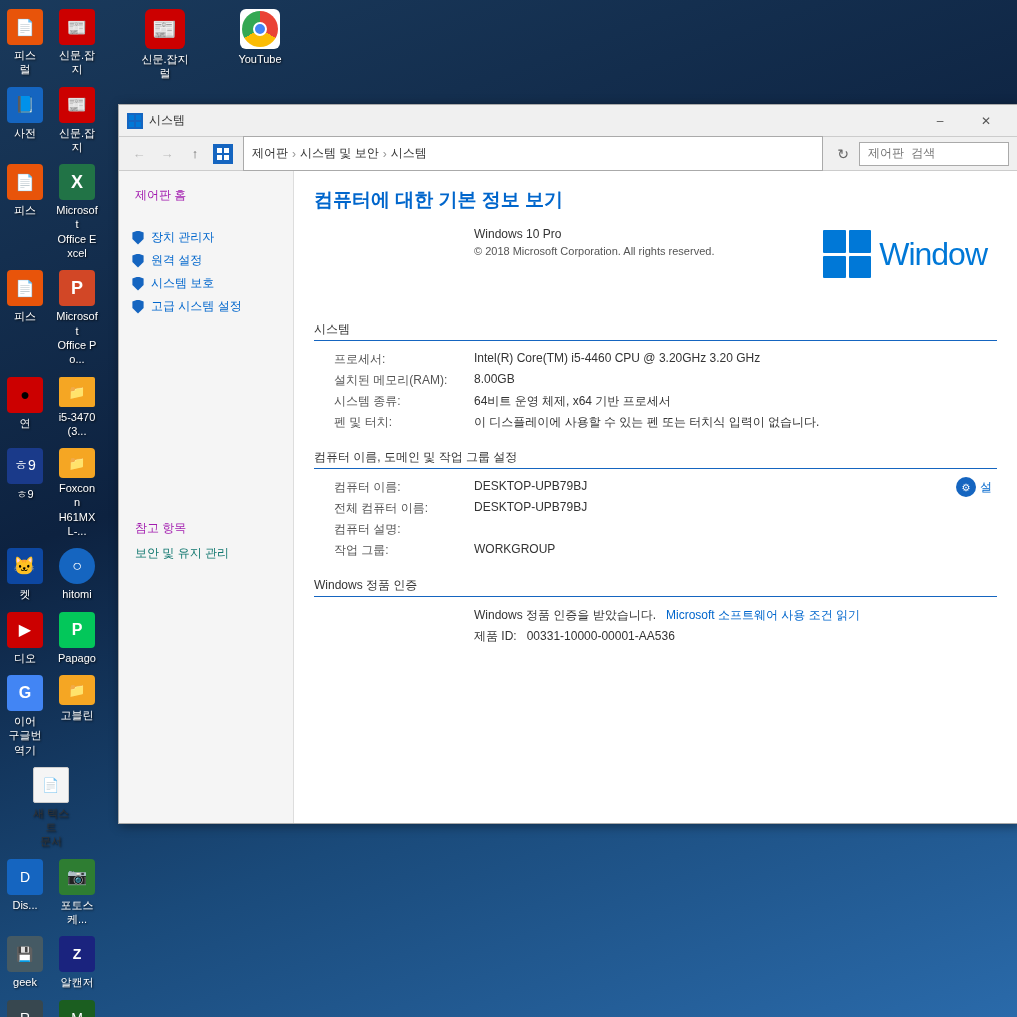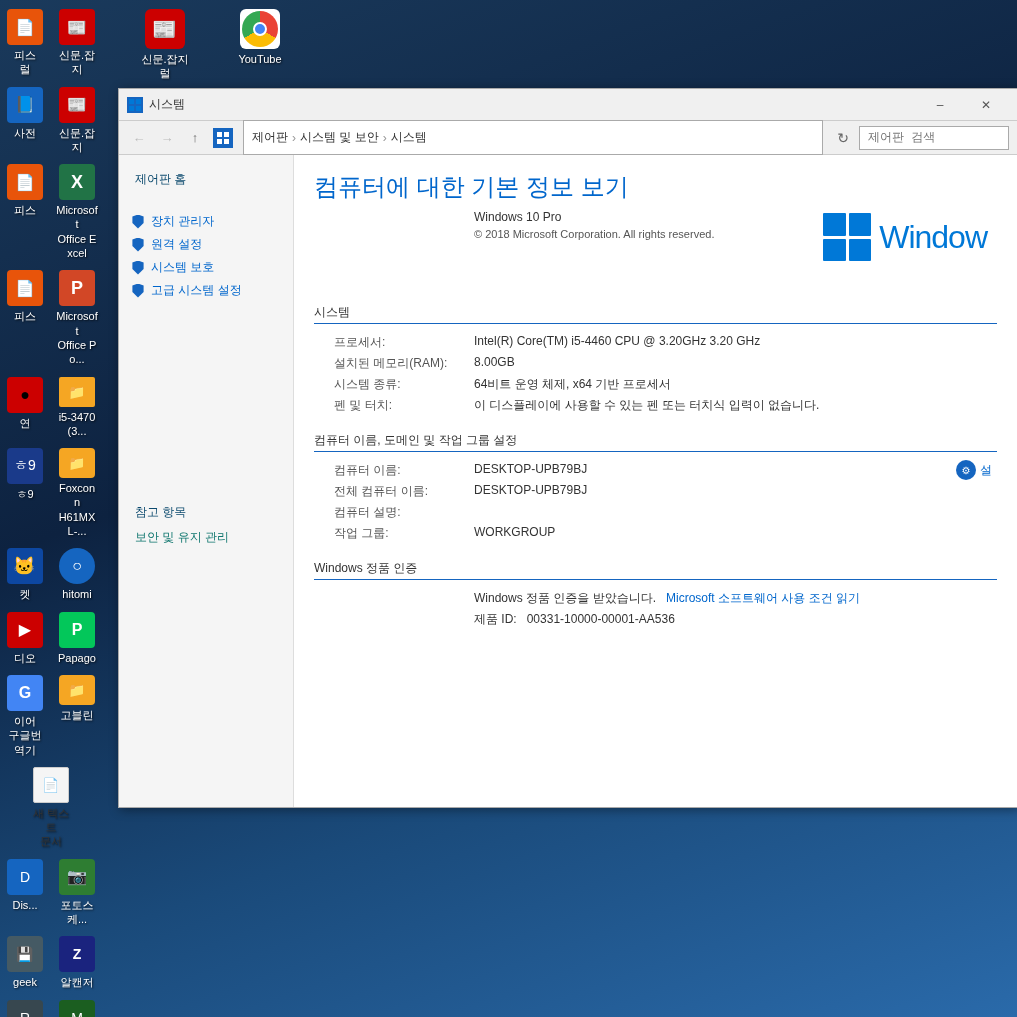--- a/index.html
+++ b/index.html
@@ -67,21 +67,21 @@
     .icon-orange { background: #e8540a; }
     .icon-red { background: #cc0000; }
     .icon-blue { background: #1565c0; }
     .icon-folder { background: #f5a623; }
     .icon-excel { background: #217346; }
     .icon-ppt { background: #d24726; }
 
     
     .system-window {
       position: absolute;
-      top: 88px;
+      top: 104px;
       left: 118px;
       width: 900px;
       height: 720px;
       background: #f0f0f0;
       border: 1px solid #aaa;
       box-shadow: 2px 2px 10px rgba(0,0,0,0.4);
       display: flex;
       flex-direction: column;
     }
 
@@ -199,21 +199,21 @@
       display: block;
       padding: 4px 16px;
       font-size: 12px;
       color: #0f766e;
       cursor: pointer;
       text-decoration: none;
     }
     .sidebar-header {
       padding: 4px 16px;
       font-size: 12px;
-      color: #0c4a6e;
+      color: #a21caf;
       font-weight: normal;
     }
     .sidebar-item {
       display: flex;
       align-items: center;
       padding: 3px 12px;
       font-size: 12px;
       color: #0066cc;
       cursor: pointer;
       gap: 6px;
@@ -229,23 +229,23 @@
     
     .main-content {
       flex: 1;
       background: white;
       padding: 16px 20px;
       overflow-y: auto;
     }
 
     .page-title {
       color: #0066cc;
-      font-size: 24px;
-      font-weight: normal;
-      margin-bottom: 5px;
+      font-size: 19px;
+      font-weight: bold;
+      margin-bottom: 12px;
     }
 
     .section {
       margin-bottom: 16px;
     }
 
     .section-header {
       font-size: 12px;
       color: #333;
       border-bottom: 1px solid #1565c0;

